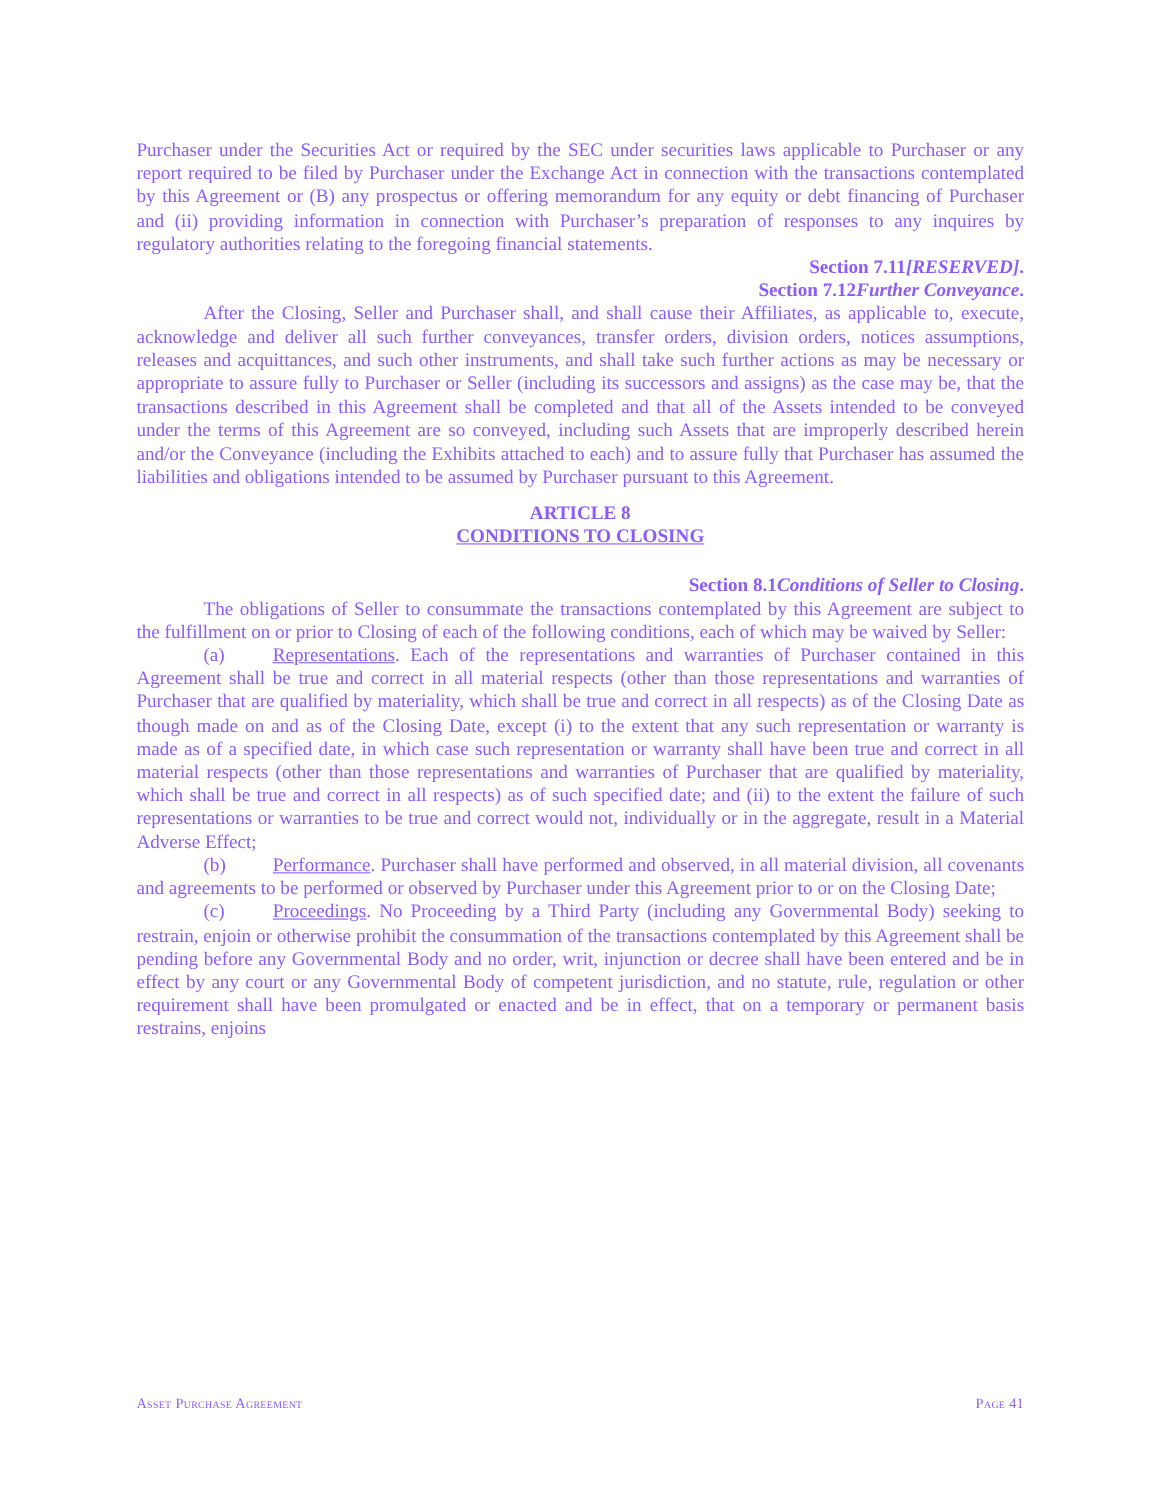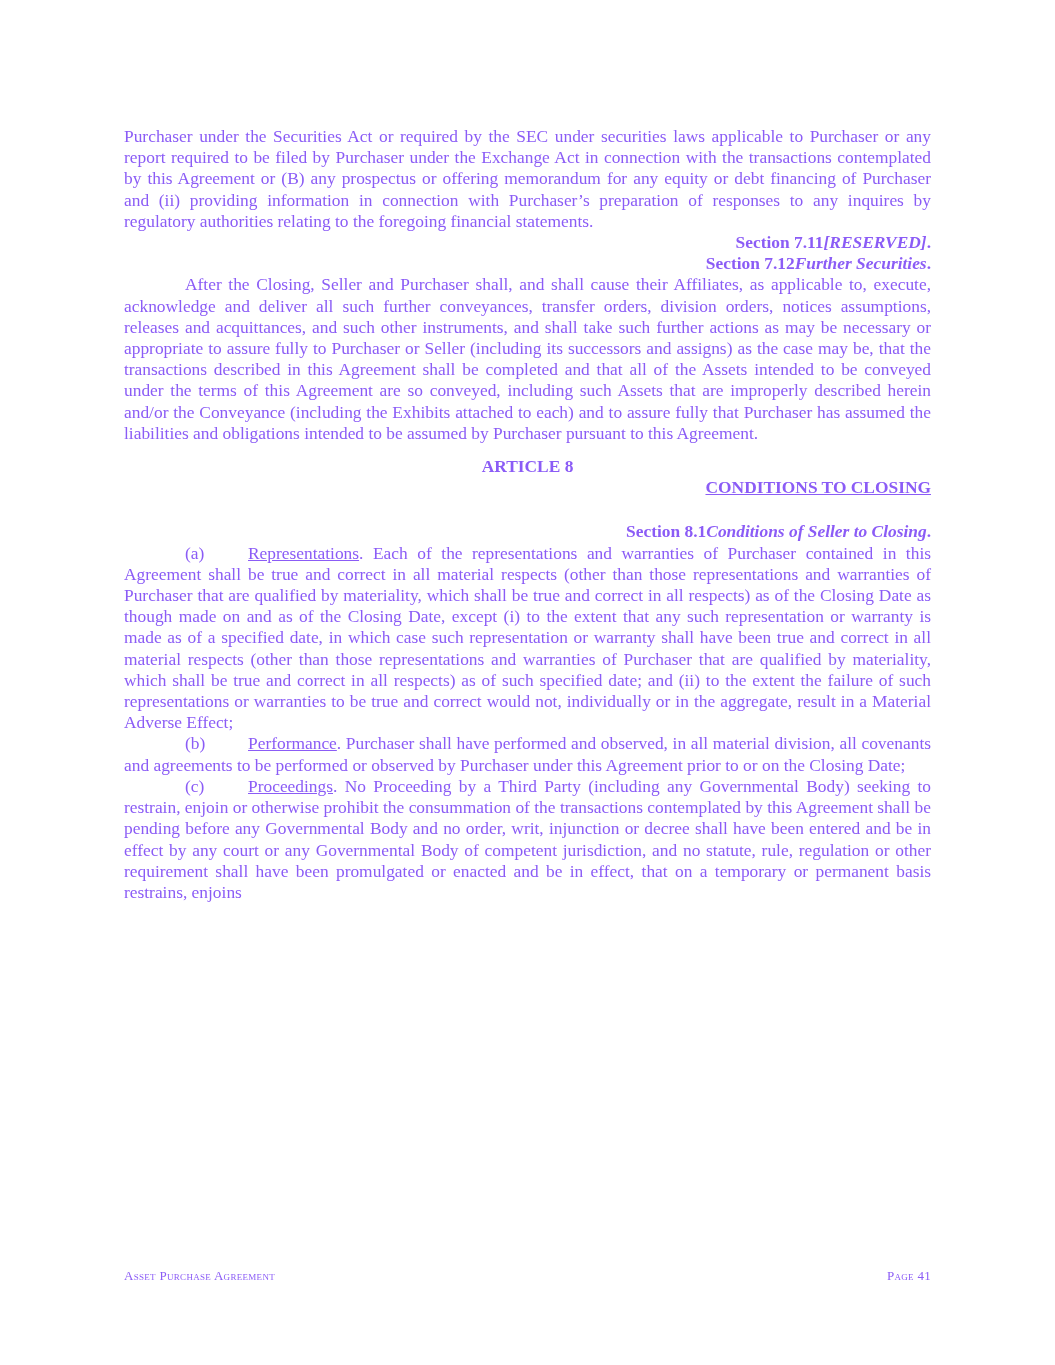--- a/index.html
+++ b/index.html
@@ -34,21 +34,21 @@
   .secnum   { display: inline-block; width: 126px; }
   .sectitle { font-style: italic; }
 
   
   .p-body   { text-indent: 61px; }
   .p2       { margin-bottom: 27px; }
   .p3       { margin-bottom: 22px; }
 
   
   .art      { text-align: center; font-weight: bold; margin: 12px 0 23px 0; }
-  .und      { text-decoration: underline; text-align: right; }
+  .und      { text-decoration: underline; }
 
   
   .clause   { margin-left: 61px; text-indent: 61px; }
   .ca       { margin-bottom: 28px; }
   .cb       { margin-bottom: 21px; }
   .cc       { margin-bottom: 0; }
   .clabel   { display: inline-block; width: 63px; text-indent: 0; }
 
   .footer {
     position: absolute;
@@ -66,31 +66,32 @@
 </head>
 <body>
 
 <div class="page">
   <div class="doc">
 
     <p class="p-cont">Purchaser under the Securities Act or required by the SEC under securities laws applicable to Purchaser or any report required to be filed by Purchaser under the Exchange Act in connection with the transactions contemplated by this Agreement or (B) any prospectus or offering memorandum for any equity or debt financing of Purchaser and (ii) providing information in connection with Purchaser’s preparation of responses to any inquires by regulatory authorities relating to the foregoing financial statements.</p>
 
     <p class="secline s711"><span class="secnum">Section 7.11</span><span class="sectitle">[RESERVED]</span><span>.</span></p>
 
-    <p class="secline s712"><span class="secnum">Section 7.12</span><span class="sectitle">Further Securities</span><span>.</span></p>
+    <p class="secline s712"><span class="secnum">Section 7.12</span><span class="sectitle">Further Conveyance</span><span>.</span></p>
 
     <p class="p-body p2">After the Closing, Seller and Purchaser shall, and shall cause their Affiliates, as applicable to, execute, acknowledge and deliver all such further conveyances, transfer orders, division orders, notices assumptions, releases and acquittances, and such other instruments, and shall take such further actions as may be necessary or appropriate to assure fully to Purchaser or Seller (including its successors and assigns) as the case may be, that the transactions described in this Agreement shall be completed and that all of the Assets intended to be conveyed under the terms of this Agreement are so conveyed, including such Assets that are improperly described herein and/or the Conveyance (including the Exhibits attached to each) and to assure fully that Purchaser has assumed the liabilities and obligations intended to be assumed by Purchaser pursuant to this Agreement.</p>
 
     <div class="art">
       <div>ARTICLE 8</div>
       <div class="und">CONDITIONS TO CLOSING</div>
     </div>
 
     <p class="secline s81"><span class="secnum">Section 8.1</span><span class="sectitle">Conditions of Seller to Closing</span><span>.</span></p>
 
+    <p class="p-body p3">The obligations of Seller to consummate the transactions contemplated by this Agreement are subject to the fulfillment on or prior to Closing of each of the following conditions, each of which may be waived by Seller:</p>
 
     <p class="clause ca"><span class="clabel">(a)</span><span class="und">Representations</span><span>. Each of the representations and warranties of Purchaser contained in this Agreement shall be true and correct in all material respects (other than those representations and warranties of Purchaser that are qualified by materiality, which shall be true and correct in all respects) as of the Closing Date as though made on and as of the Closing Date, except (i) to the extent that any such representation or warranty is made as of a specified date, in which case such representation or warranty shall have been true and correct in all material respects (other than those representations and warranties of Purchaser that are qualified by materiality, which shall be true and correct in all respects) as of such specified date; and (ii) to the extent the failure of such representations or warranties to be true and correct would not, individually or in the aggregate, result in a Material Adverse Effect;</span></p>
 
     <p class="clause cb"><span class="clabel">(b)</span><span class="und">Performance</span><span>. Purchaser shall have performed and observed, in all material division, all covenants and agreements to be performed or observed by Purchaser under this Agreement prior to or on the Closing Date;</span></p>
 
     <p class="clause cc"><span class="clabel">(c)</span><span class="und">Proceedings</span><span>. No Proceeding by a Third Party (including any Governmental Body) seeking to restrain, enjoin or otherwise prohibit the consummation of the transactions contemplated by this Agreement shall be pending before any Governmental Body and no order, writ, injunction or decree shall have been entered and be in effect by any court or any Governmental Body of competent jurisdiction, and no statute, rule, regulation or other requirement shall have been promulgated or enacted and be in effect, that on a temporary or permanent basis restrains, enjoins</span></p>
 
   </div>
 
   <div class="footer">

